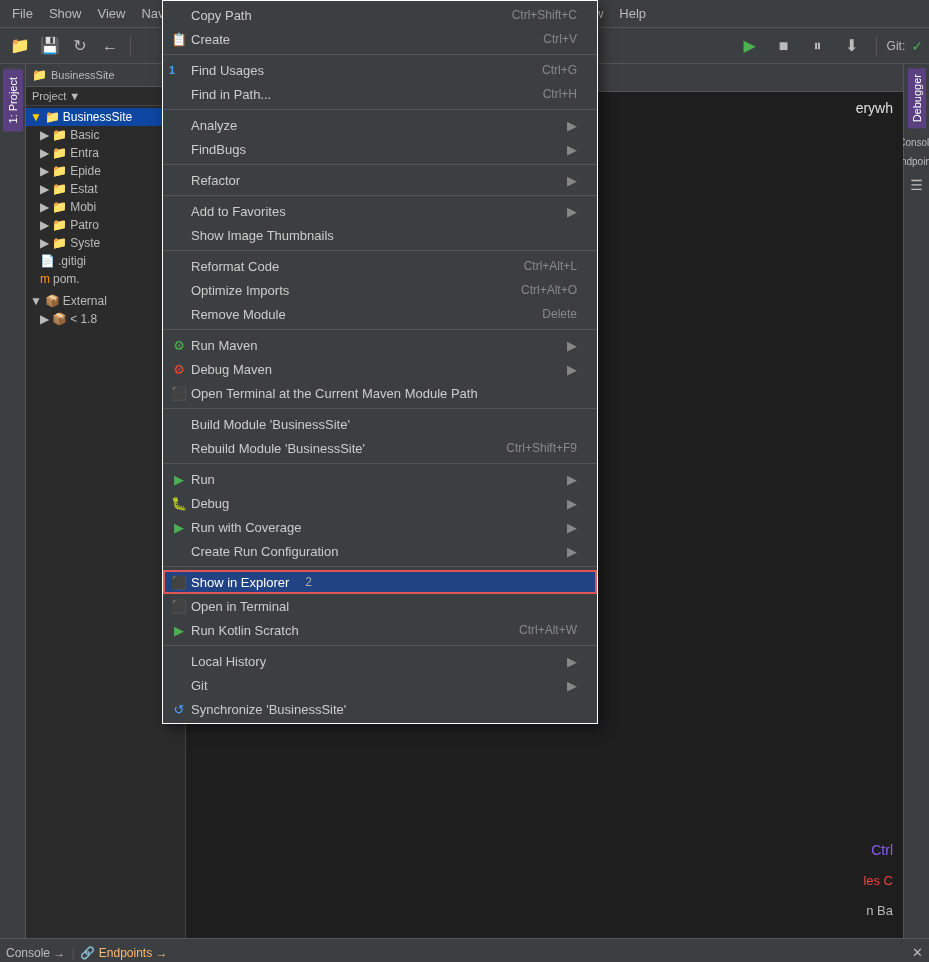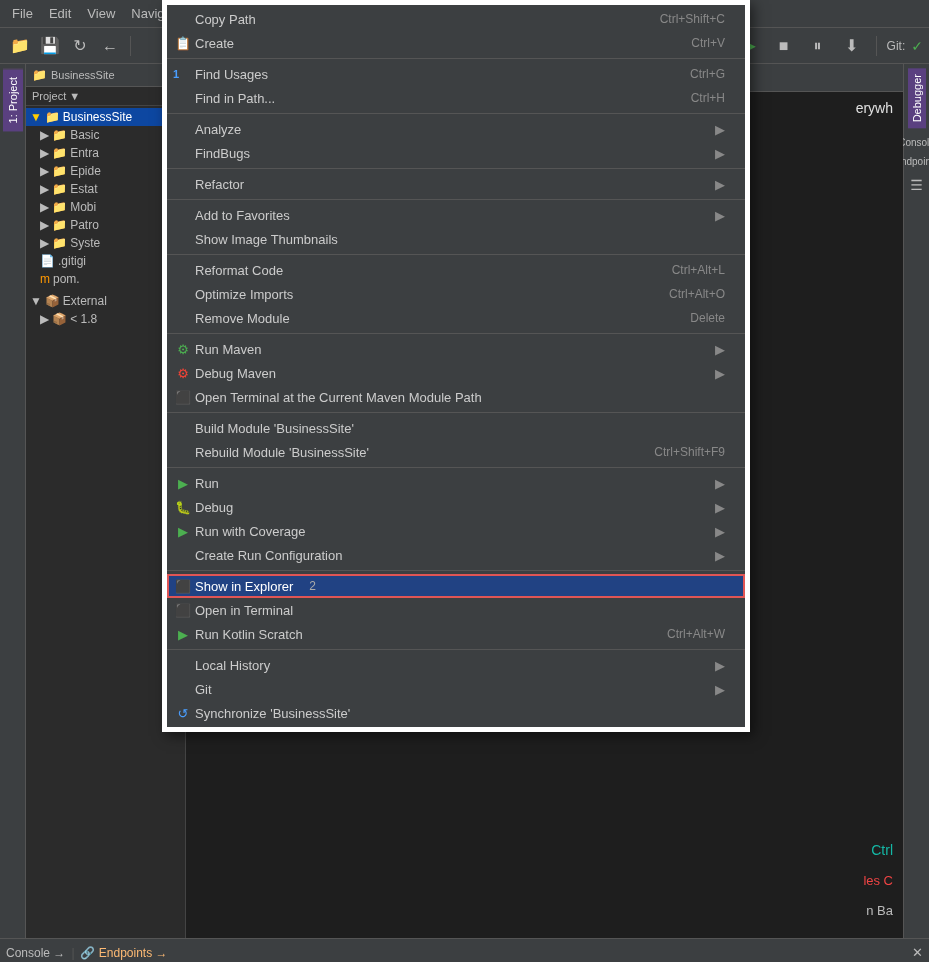--- a/index.html
+++ b/index.html
@@ -85,23 +85,23 @@
       gap: 3px;
     }
     .tree-item.selected { background: #0d47a1; color: #fff; }
     .tree-indent { padding-left: 14px; }
 
     
     .context-menu {
       position: absolute;
       left: 162px;
       top: 0;
-      width: 588px;
+      width: 436px;
       background: #3c3f41;
-      border: 5px solid #ffffff;
+      border: 1px solid #ffffff;
       box-shadow: 4px 4px 12px rgba(0,0,0,0.5);
       z-index: 1000;
       padding: 2px 0;
     }
     .menu-item {
       display: flex;
       align-items: center;
       padding: 4px 20px 4px 28px;
       cursor: pointer;
       color: #cccccc;
@@ -198,21 +198,21 @@
       gap: 2px;
       padding-top: 4px;
       border-left: 1px solid #555;
     }
   </style>
 </head>
 <body>
 
 <div class="menubar">
   <span class="menubar-item">File</span>
-  <span class="menubar-item">Edit</span>
+  <span class="menubar-item">Show</span>
   <span class="menubar-item">View</span>
   <span class="menubar-item">Navigate</span>
   <span class="menubar-item">Code</span>
   <span class="menubar-item">Analyze</span>
   <span class="menubar-item">Refactor</span>
   <span class="menubar-item">Build</span>
   <span class="menubar-item">Run</span>
   <span class="menubar-item">Tools</span>
   <span class="menubar-item">VCS</span>
   <span class="menubar-item">Window</span>
@@ -472,21 +472,21 @@
 
   <div class="right-panel">
     <div class="right-toolbar">
       <div class="right-toolbar-btn">⊕</div>
       <div class="right-toolbar-btn">⚙</div>
       <div class="right-toolbar-btn">—</div>
     </div>
     <div style="flex:1; background:#1e1e1e; position:relative; overflow:hidden; padding: 8px;">
       <span style="color:#e0e0e0; font-size:14px; position:absolute; right:10px; top:8px;">erywh</span>
       <div style="position:absolute; bottom:80px; right:10px;">
-        <span style="color:#14b8a6; font-size:14px;">Ctrl</span>
+        <span style="color:#8b5cf6; font-size:14px;">Ctrl</span>
       </div>
       <div style="position:absolute; bottom:50px; right:10px;">
         <span style="color:#ef4444; font-size:13px;text-align:right;">les C</span>
       </div>
       <div style="position:absolute; bottom:20px; right:10px;">
         <span style="color:#bbbbbb; font-size:13px;margin-left:10px;">n Ba</span>
       </div>
     </div>
   </div>
 

